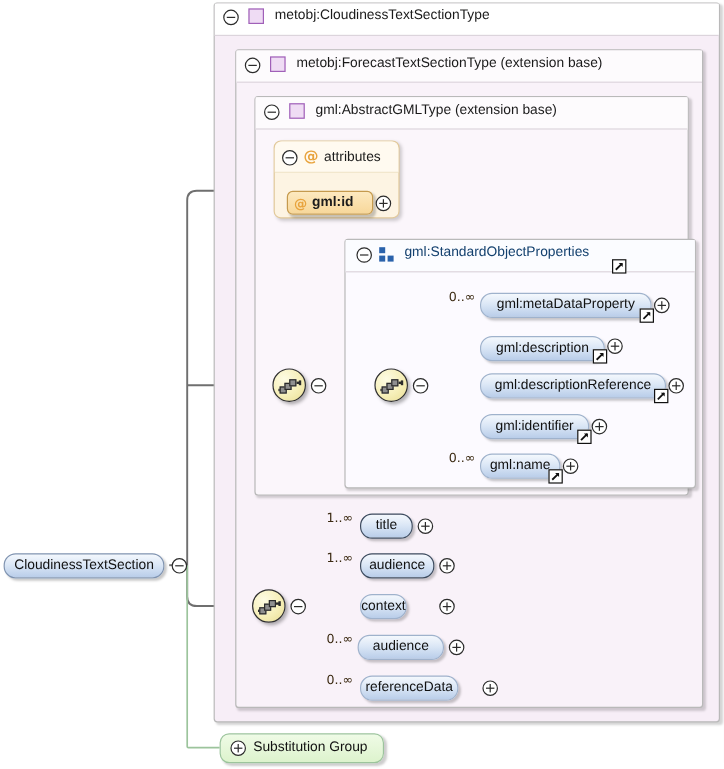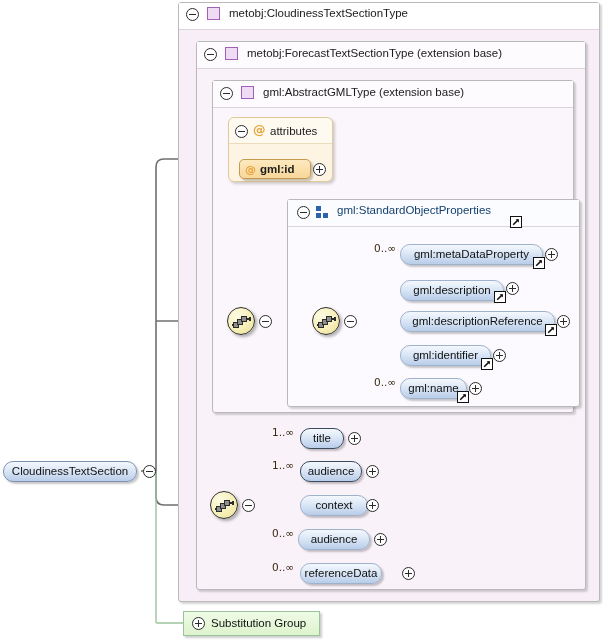--- a/index.html
+++ b/index.html
@@ -134,21 +134,21 @@
   .seq .g b.b2{left:5px;top:4px;}
   .seq .g b.b3{left:9px;top:1px;}
   .seq .g u{position:absolute;display:block;background:#2b2b2b;}
   .seq .g u.l1{left:0px;top:9px;width:2px;height:2px;}
   .seq .g u.l2{left:6px;top:7px;width:2px;height:2px;}
   .seq .g u.l3{left:15px;top:3px;width:3px;height:2px;}
   .seq .g u.l4{left:17px;top:2px;width:2px;height:4px;}
 
   
   .subst{
-    position:absolute;height:25px;border-radius:0;
+    position:absolute;height:25px;border-radius:8px;
     border:1px solid #9cc49c;
     background:linear-gradient(180deg,#effbe6 0%,#ddf3cd 100%);
     box-shadow:2px 2px 2px rgba(0,0,0,.2);
     box-sizing:border-box;
   }
   .subst .lbl{position:absolute;left:27px;top:5px;font-size:11.5px;color:#111;white-space:nowrap;}
   svg.conn{position:absolute;left:0;top:0;width:603px;height:641px;pointer-events:none;}
 </style>
 </head>
 <body>
@@ -336,21 +336,21 @@
   <span class="lbl">title</span>
 </div>
 <div class="tgl plus" style="left:348px;top:432px;"></div>
 
 <div class="card" style="left:272px;top:459px;">1..∞</div>
 <div class="el req" style="left:300px;top:461px;width:62px;">
   <span class="lbl">audience</span>
 </div>
 <div class="tgl plus" style="left:366px;top:465px;"></div>
 
-<div class="el opt" style="left:300px;top:495px;width:68px;">
+<div class="el opt" style="left:300px;top:495px;width:39px;">
   <span class="lbl">context</span>
 </div>
 <div class="tgl plus" style="left:366px;top:499px;"></div>
 
 <div class="card" style="left:272px;top:527px;">0..∞</div>
 <div class="el opt" style="left:298px;top:529px;width:72px;">
   <span class="lbl">audience</span>
 </div>
 <div class="tgl plus" style="left:374px;top:533px;"></div>
 

